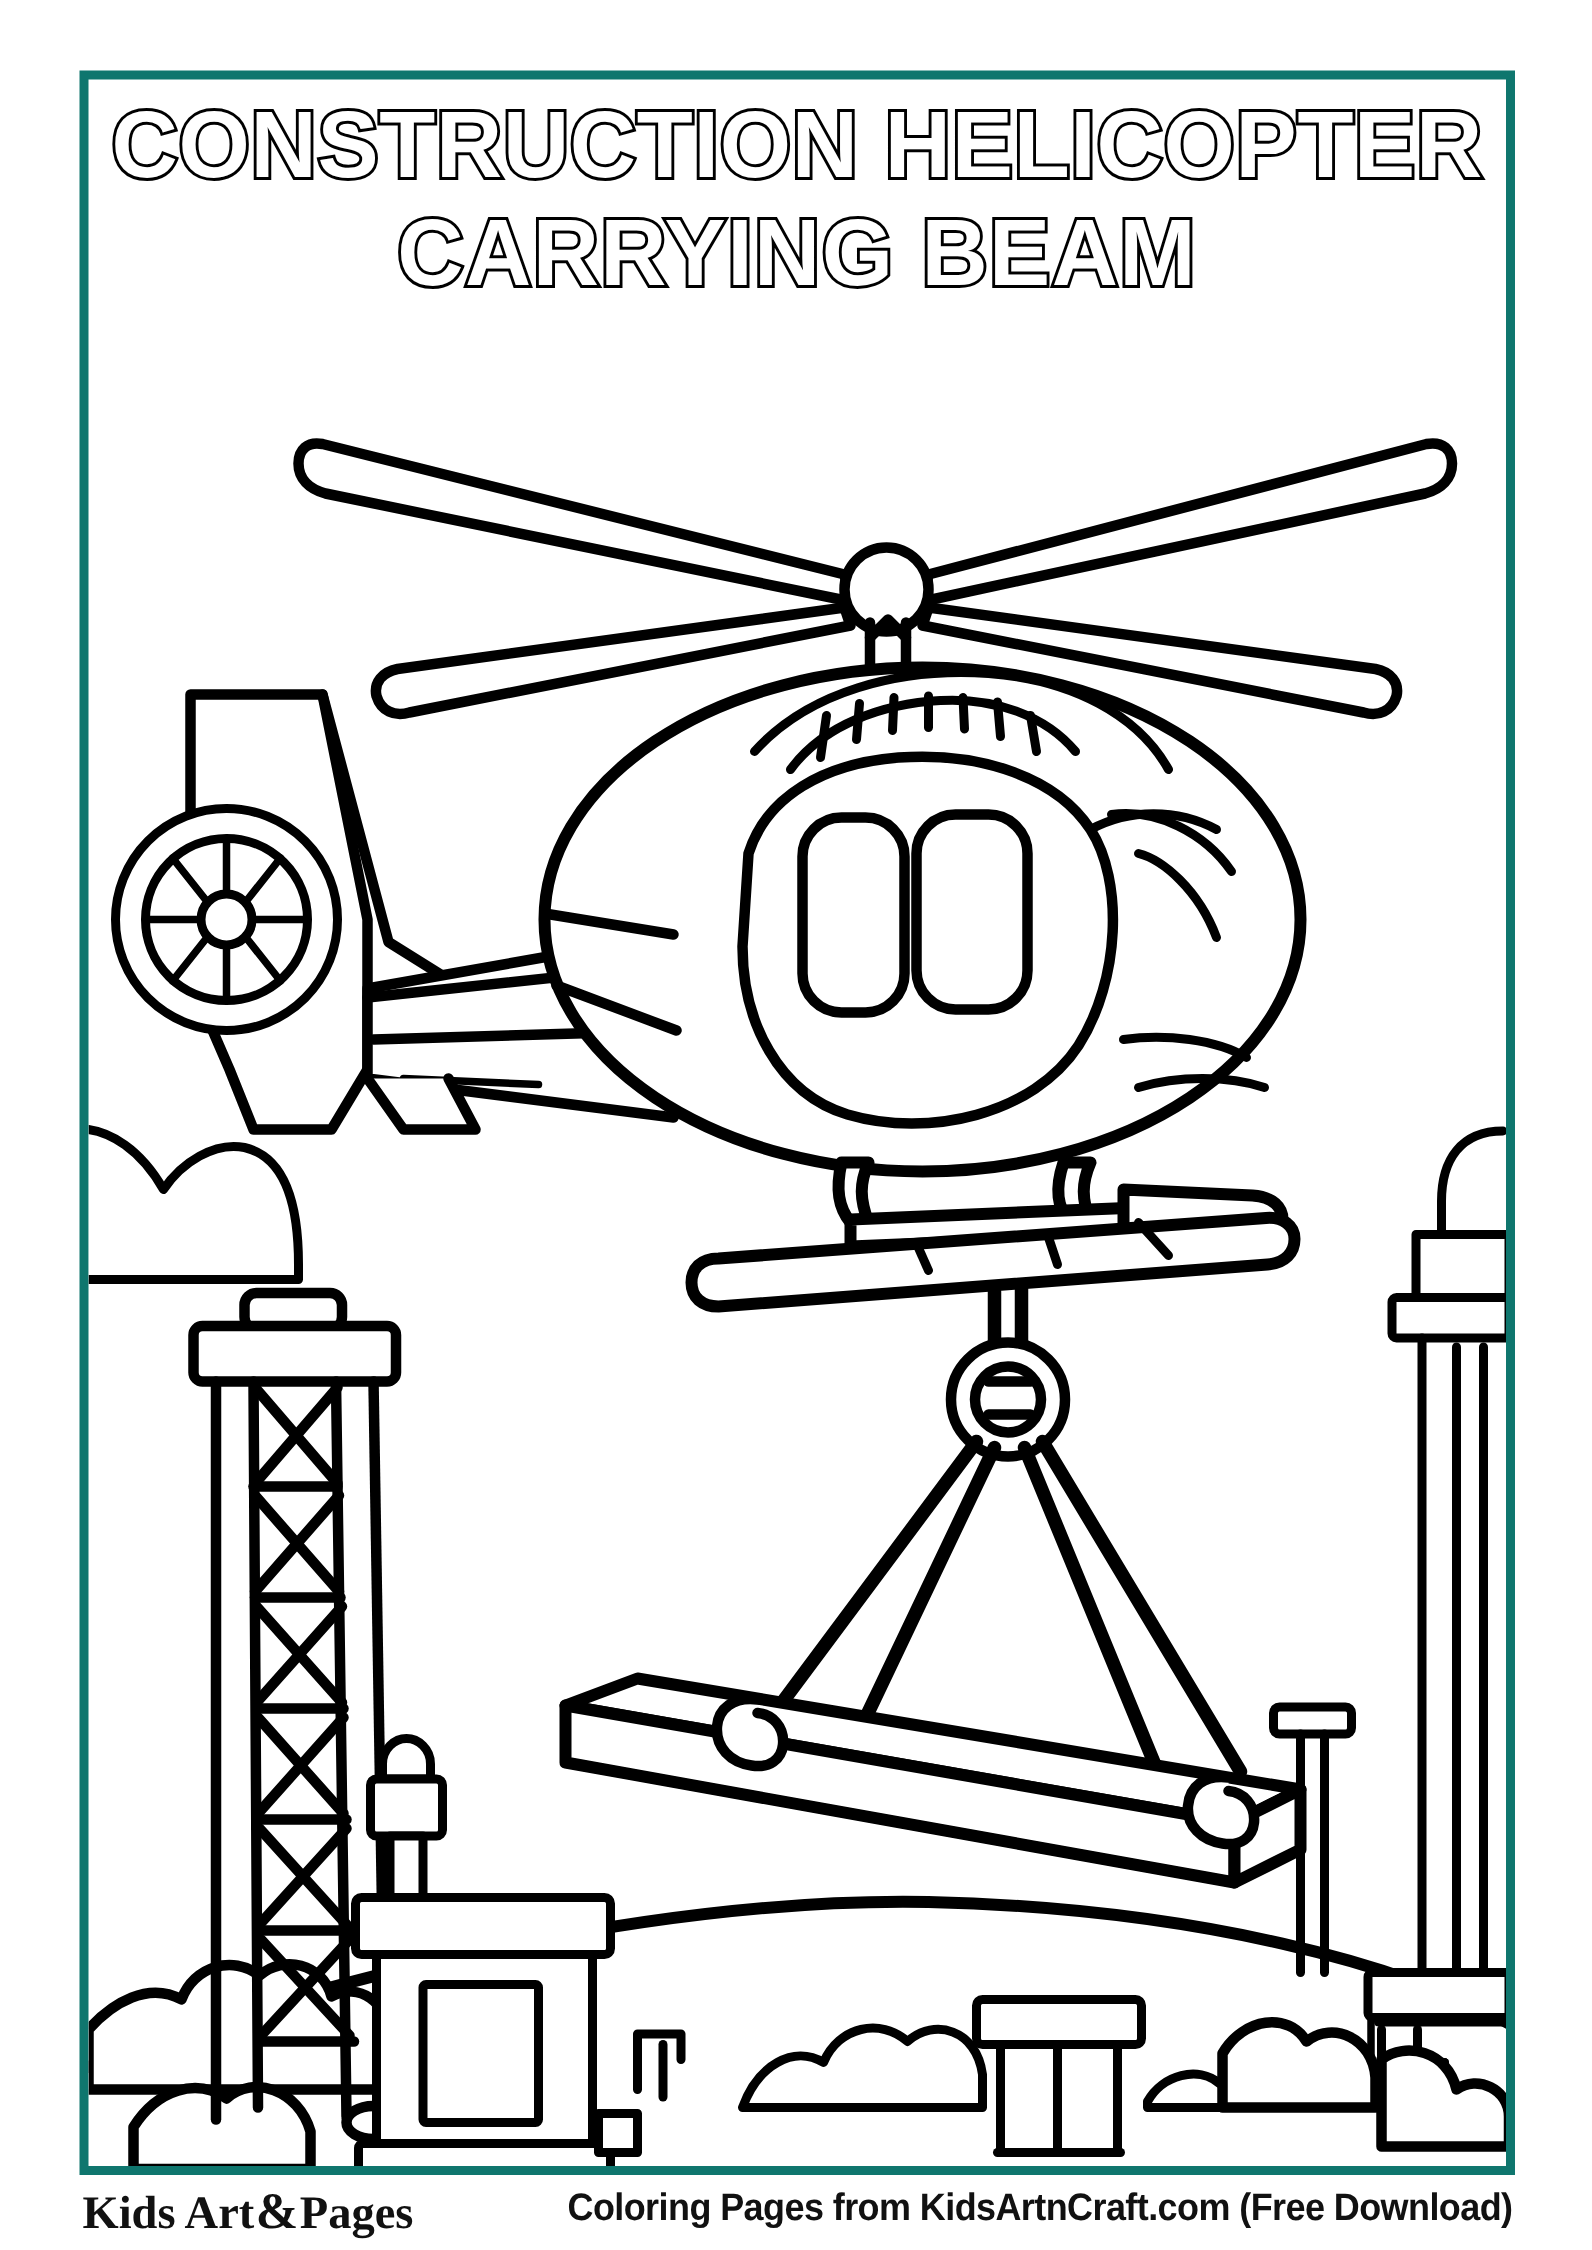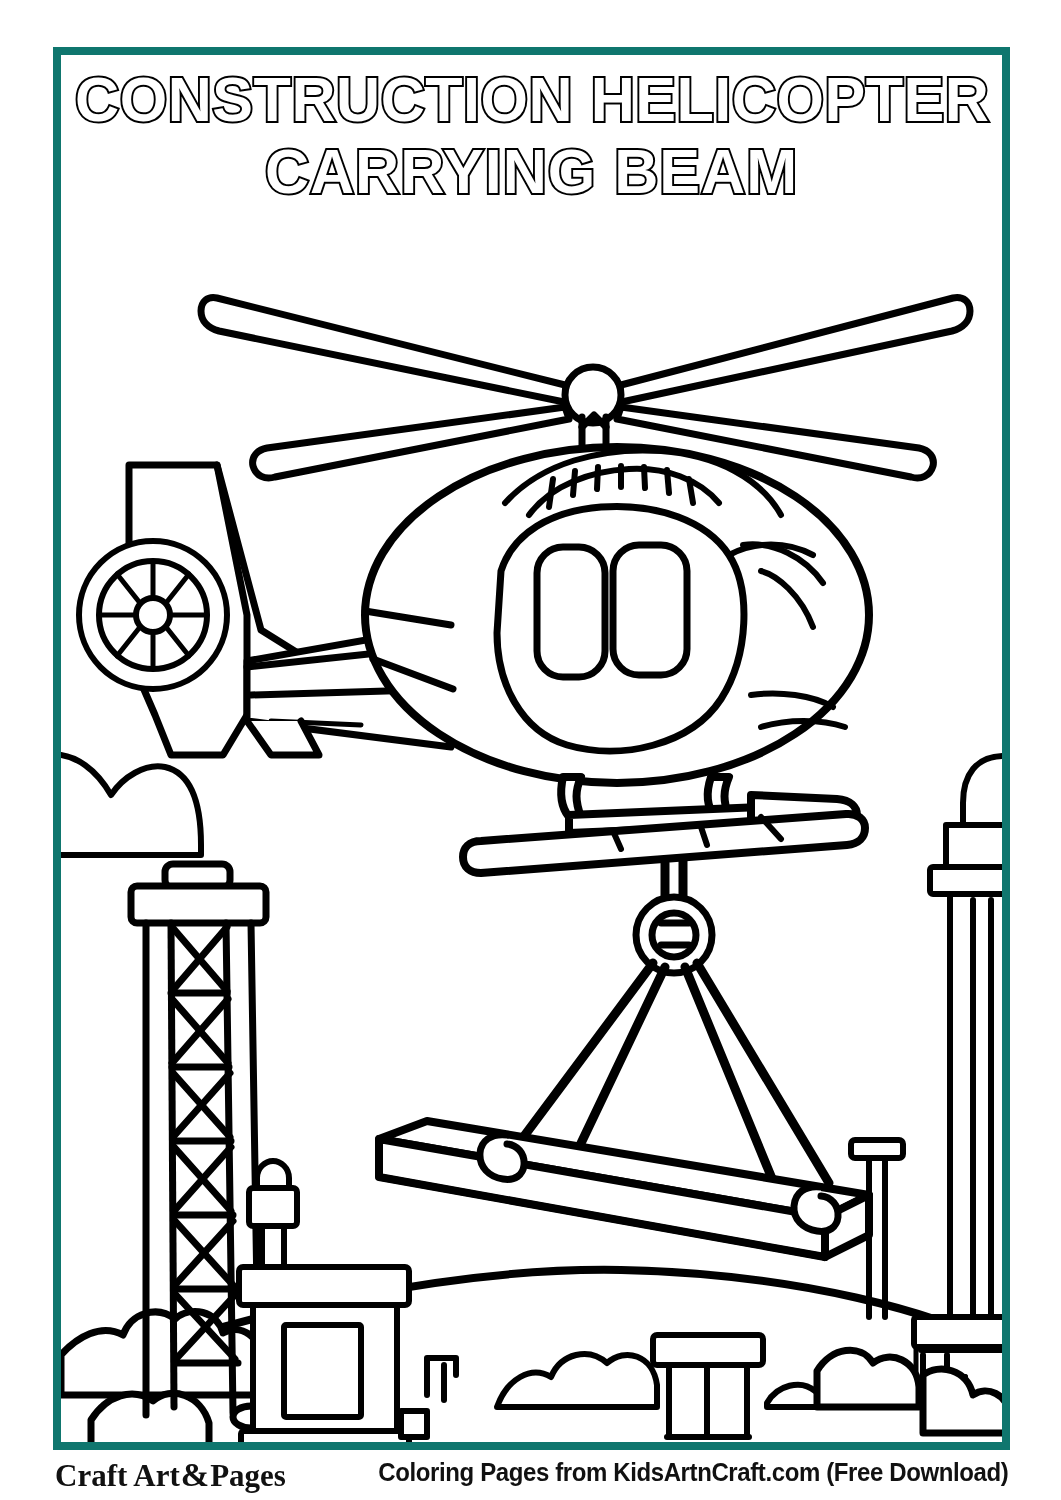--- a/index.html
+++ b/index.html
@@ -13,21 +13,21 @@
   }
   #page{
     position:absolute;left:0;top:0;width:1061px;height:1500px;background:#fff;
   }
 
   
   #frame{
     position:absolute;
     left:53px;top:47px;
     width:957px;height:1403px;
-    border:8px solid #0f766e;
+    border:6px solid #0f766e;
     box-sizing:border-box;
     background:#fff;
     overflow:hidden;
   }
 
   
   #title{
     position:absolute;
     left:0;top:14px;
     width:100%;
@@ -384,18 +384,18 @@
                    C778 1150 770 1142 760 1141" fill="#fff"></path>
         </g>
 
       </g>
     </svg>
 
   </div>
 
   <div id="footer">
     <div id="brand">
-      <span>Craft Art</span><span class="amp">&amp;</span><span>Pages</span>
+      <span>Kids Art</span><span class="amp">&amp;</span><span>Pages</span>
     </div>
     <div id="credit">Coloring Pages from KidsArtnCraft.com (Free Download)</div>
   </div>
 
 </div>
 
 </body></html>

